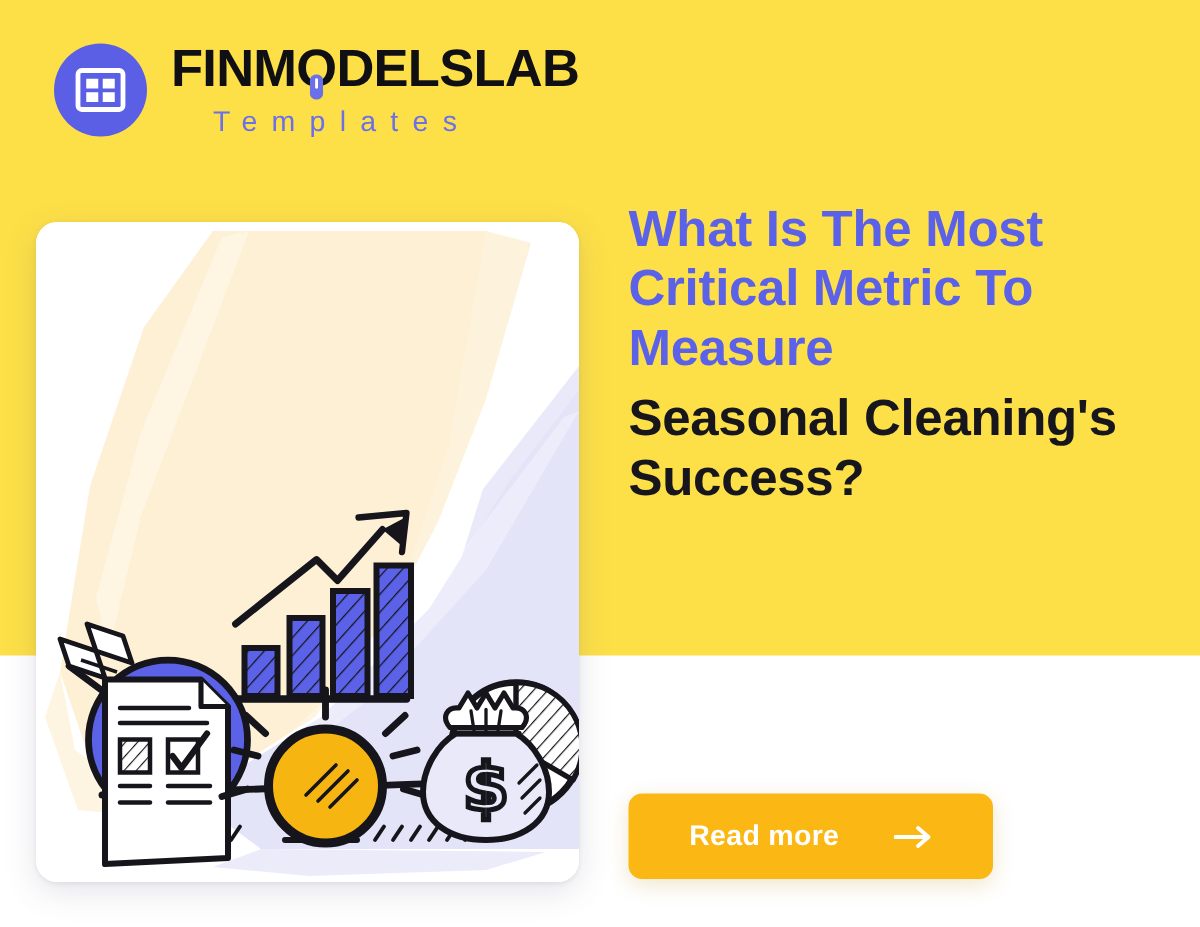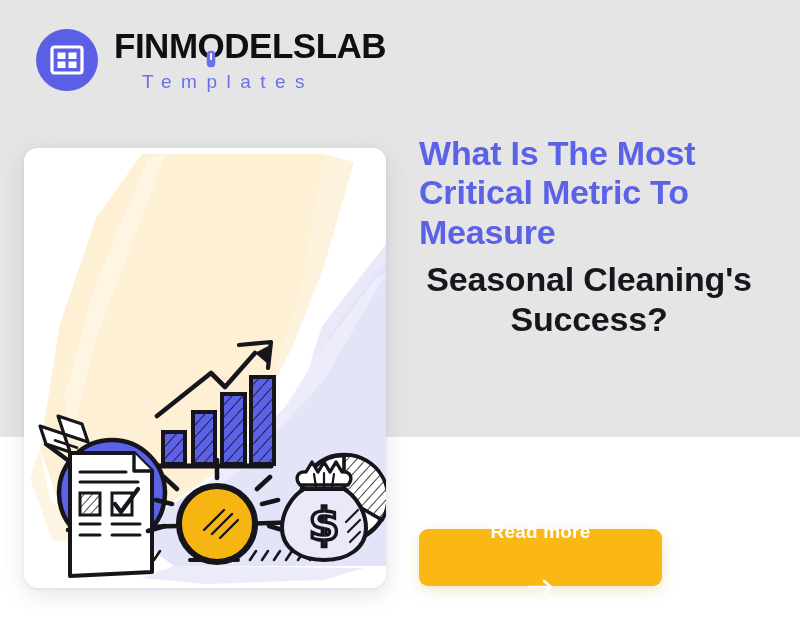--- a/index.html
+++ b/index.html
@@ -12,21 +12,21 @@
     height: 618px;
     overflow: hidden;
     font-family: "Liberation Sans", sans-serif;
     -webkit-font-smoothing: antialiased;
   }
 
   .canvas {
     position: relative;
     width: 800px;
     height: 437px;
-    background: #e5e5e5;
+    background: #fde047;
   }
 
   
   .brand {
     position: absolute;
     left: 36px;
     top: 28px;
     display: flex;
     align-items: center;
     gap: 16px;
@@ -109,21 +109,20 @@
     color: #5b62e8;
     letter-spacing: -0.2px;
   }
   .subhead {
     margin: 8px 0 16px 0;
     font-size: 34px;
     line-height: 1.16;
     font-weight: bold;
     color: #16161c;
     letter-spacing: -0.2px;
-    text-align: center;
   }
 
   
   .cta {
     position: absolute;
     left: 419px;
     top: 529px;
     width: 243px;
     height: 57px;
     border: none;
@@ -131,21 +130,20 @@
     background: #fbb713;
     color: #ffffff;
     cursor: pointer;
     display: flex;
     align-items: center;
     justify-content: center;
     gap: 36px;
     box-shadow: 0 4px 14px rgba(180, 140, 20, 0.22);
     font-family: "Liberation Sans", sans-serif;
     padding: 0;
-    flex-direction: column;
   }
   .cta-label {
     font-size: 19px;
     font-weight: bold;
     letter-spacing: 0.2px;
     color: #ffffff;
   }
   .cta-arrow {
     display: flex;
     align-items: center;

